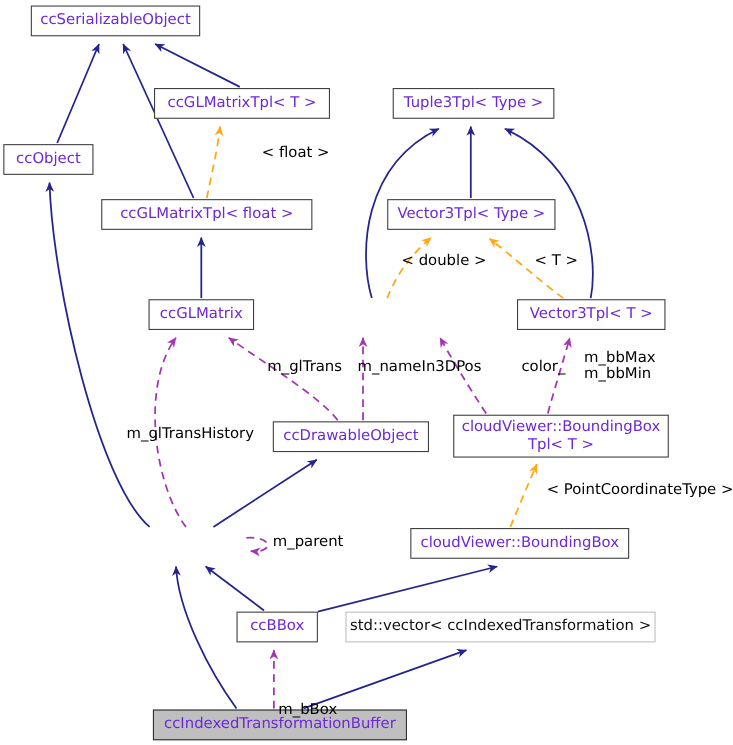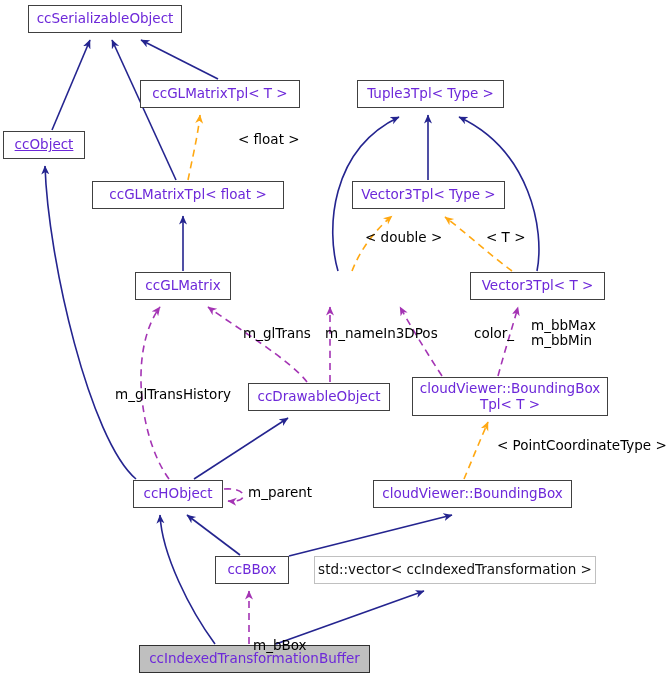--- a/index.html
+++ b/index.html
@@ -128,29 +128,28 @@
 
       <path d="M512,271 C490,255 465,232 445,217" marker-end="url(#arrow-org)"></path>
 
       <path d="M464,479 C472,460 481,438 488,422" marker-end="url(#arrow-org)"></path>
     </g>
   </svg>
 
   <div class="node" style="left:28px;top:5px;width:154px;height:28px;">ccSerializableObject</div>
   <div class="node" style="left:140px;top:80px;width:160px;height:28px;">ccGLMatrixTpl&lt; T &gt;</div>
   <div class="node" style="left:357px;top:80px;width:147px;height:28px;">Tuple3Tpl&lt; Type &gt;</div>
-  <div class="node" style="left:3px;top:131px;width:82px;height:28px;text-decoration:underline;">ccObject</div>
+  <div class="node" style="left:3px;top:131px;width:82px;height:28px;">ccObject</div>
   <div class="node" style="left:92px;top:181px;width:192px;height:28px;">ccGLMatrixTpl&lt; float &gt;</div>
   <div class="node" style="left:352px;top:181px;width:153px;height:28px;">Vector3Tpl&lt; Type &gt;</div>
   <div class="node" style="left:135px;top:272px;width:96px;height:28px;">ccGLMatrix</div>
   <div class="node" style="left:470px;top:272px;width:135px;height:28px;">Vector3Tpl&lt; T &gt;</div>
   <div class="node" style="left:248px;top:383px;width:142px;height:28px;">ccDrawableObject</div>
   <div class="node" style="left:412px;top:377px;width:196px;height:39px;">cloudViewer::BoundingBox
 Tpl&lt; T &gt;</div>
-  <div class="node" style="left:133px;top:480px;width:90px;height:28px;">ccHObject</div>
   <div class="node" style="left:373px;top:480px;width:199px;height:28px;">cloudViewer::BoundingBox</div>
   <div class="node" style="left:215px;top:556px;width:74px;height:28px;">ccBBox</div>
   <div class="node external" style="left:314px;top:556px;width:282px;height:28px;">std::vector&lt; ccIndexedTransformation &gt;</div>
   <div class="node current" style="left:139px;top:645px;width:231px;height:28px;">ccIndexedTransformationBuffer</div>
 
   <div class="edge-label" style="left:206px;top:132px;margin-left:32px;">&lt; float &gt;</div>
   <div class="edge-label" style="left:365px;top:230px;">&lt; double &gt;</div>
   <div class="edge-label" style="left:486px;top:230px;">&lt; T &gt;</div>
   <div class="edge-label" style="left:243px;top:326px;">m_glTrans</div>
   <div class="edge-label" style="left:325px;top:326px;">m_nameIn3DPos</div>

